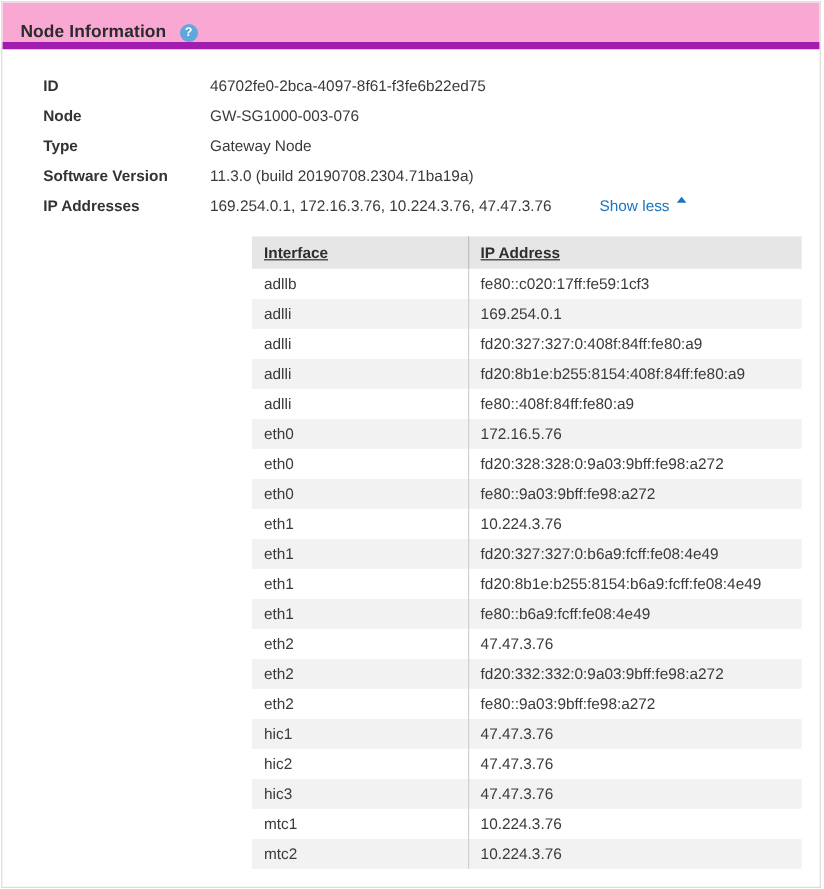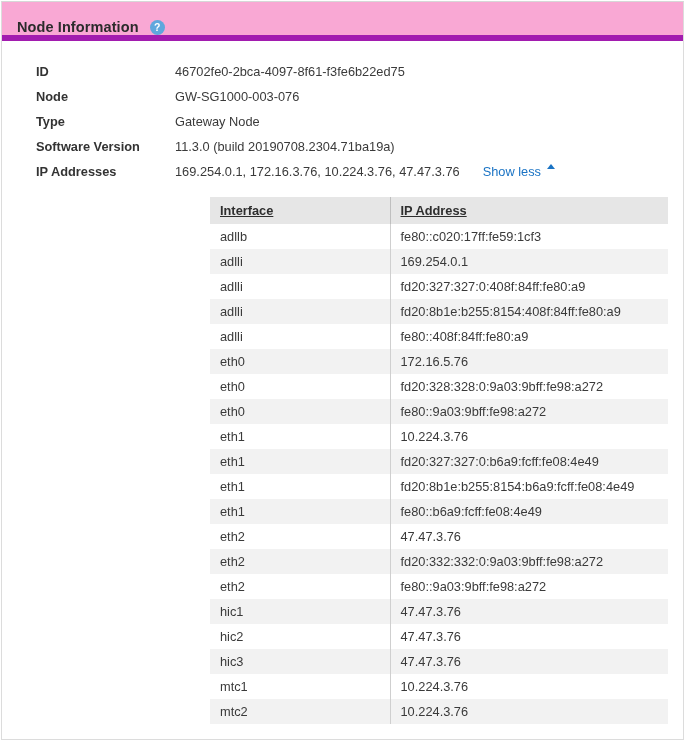--- a/index.html
+++ b/index.html
@@ -93,20 +93,21 @@
     white-space: nowrap;
   }
 
   .ip-line {
     display: flex;
     align-items: center;
     gap: 23px;
   }
 
   .show-less-link {
+    margin-left: 17px;
     color: #1a73c4;
     font-size: 12.8px;
     text-decoration: none;
     cursor: pointer;
     display: inline-flex;
     align-items: flex-start;
     white-space: nowrap;
   }
 
   .chevron-up {

